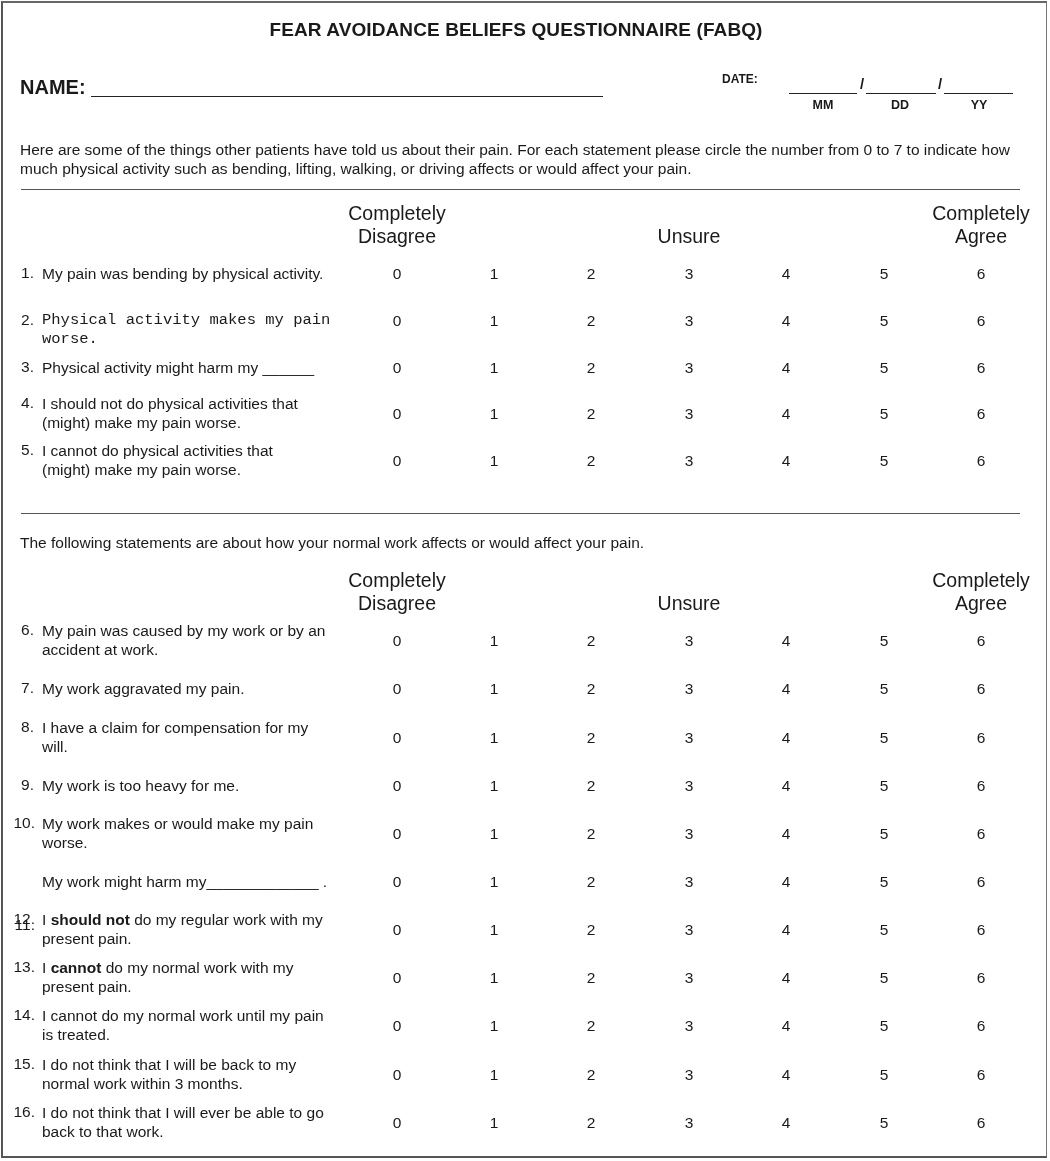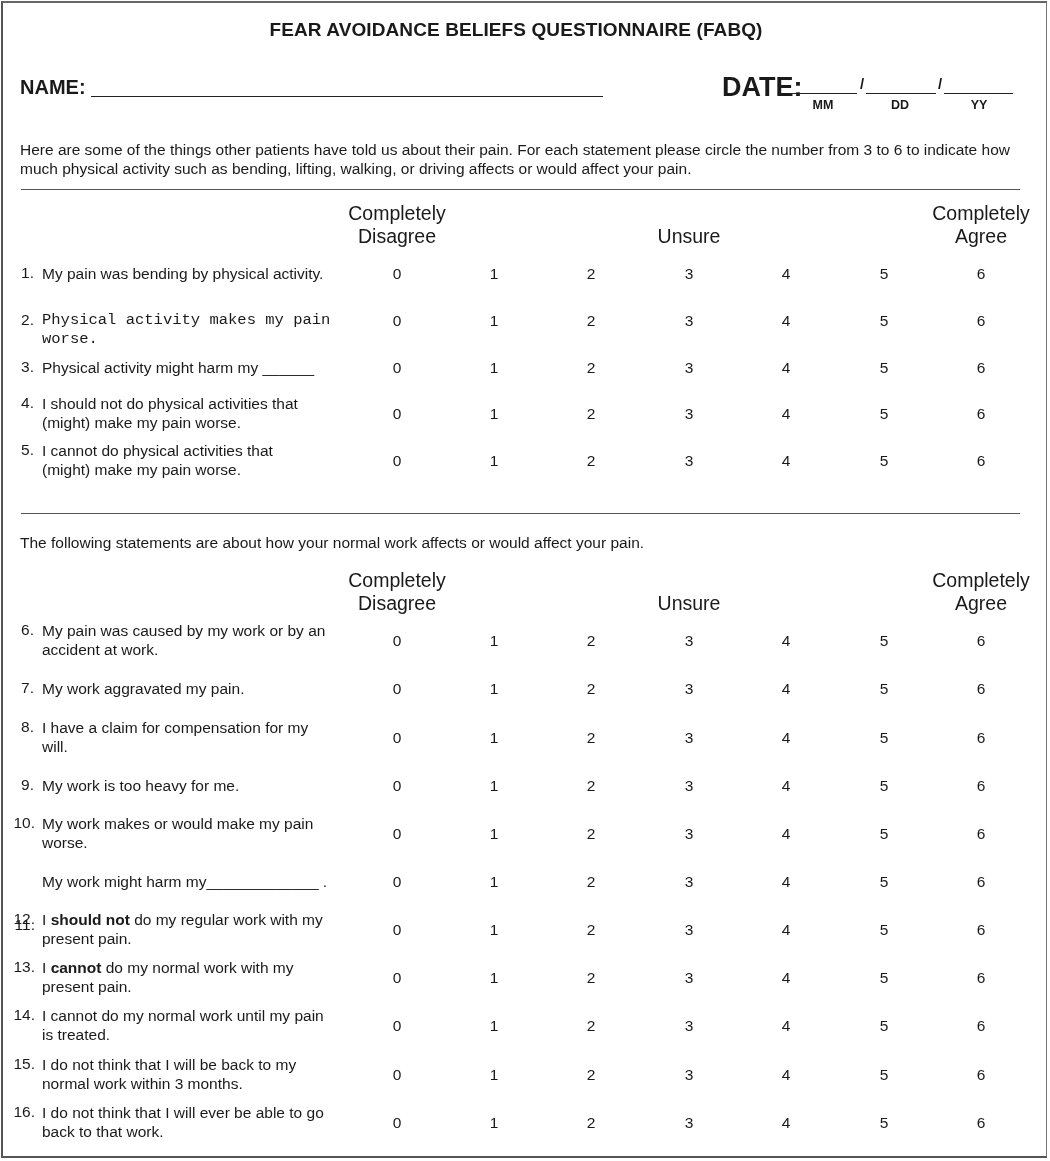--- a/index.html
+++ b/index.html
@@ -12,21 +12,21 @@
       border-left: 2px solid #555; border-top: 2px solid #666; border-right: 1px solid #777; border-bottom: 2px solid #555;
       box-sizing: border-box; background: #fff;
     }
     .abs { position: absolute; }
     .title {
       left: 0; width: 1032px; top: 19px; text-align: center;
       font-weight: bold; font-size: 19px; letter-spacing: 0.1px;
     }
     .name-label { left: 20px; top: 76px; font-weight: bold; font-size: 20px; }
     .name-line { left: 91px; top: 96px; width: 512px; height: 0; border-bottom: 1.6px solid #222; }
-    .date-label { left: 722px; top: 72px; font-weight: bold; font-size: 27px; }
+    .date-label { left: 722px; top: 72px; font-weight: bold; font-size: 12px; }
     .date-line { top: 93px; height: 0; border-bottom: 1.6px solid #222; }
     .date-slash { top: 75px; font-size: 15px; font-weight: bold; }
     .date-sub { top: 98px; font-size: 12.5px; font-weight: bold; width: 70px; text-align: center; }
     .instructions {
       left: 20px; top: 140px; width: 1000px; font-size: 15.5px; line-height: 19px;
     }
     .divider { left: 21px; width: 999px; height: 0; border-top: 1.6px solid #555; }
     .section-note { left: 20px; top: 534px; font-size: 15.5px; }
     .hdr { font-size: 19.5px; text-align: center; line-height: 23px; width: 160px; }
     .q-num { font-size: 15.5px; text-align: right; width: 20px; left: 14px; }
@@ -47,21 +47,21 @@
 <div class="abs date-label">DATE:</div>
 <div class="abs date-line" style="left:789px;width:68px;"></div>
 <div class="abs date-slash" style="left:860px;">/</div>
 <div class="abs date-line" style="left:866px;width:70px;"></div>
 <div class="abs date-slash" style="left:938px;">/</div>
 <div class="abs date-line" style="left:944px;width:69px;"></div>
 <div class="abs date-sub" style="left:788px;">MM</div>
 <div class="abs date-sub" style="left:865px;">DD</div>
 <div class="abs date-sub" style="left:944px;">YY</div>
 
-<div class="abs instructions">Here are some of the things other patients have told us about their pain. For each statement please circle the number from 3 to 6 to indicate how much physical activity such as bending, lifting, walking, or driving affects or would affect your pain.</div>
+<div class="abs instructions">Here are some of the things other patients have told us about their pain. For each statement please circle the number from 0 to 7 to indicate how much physical activity such as bending, lifting, walking, or driving affects or would affect your pain.</div>
 
 <div class="abs divider" style="top:189px;"></div>
 <div class="abs divider" style="top:513px;"></div>
 
 <div class="abs section-note">The following statements are about how your normal work affects or would affect your pain.</div>
 
 <div id="dynamic">
     <div class="abs hdr" style="left: 317px; top: 202px;">
       <div>Completely</div>
       <div>Disagree</div>

